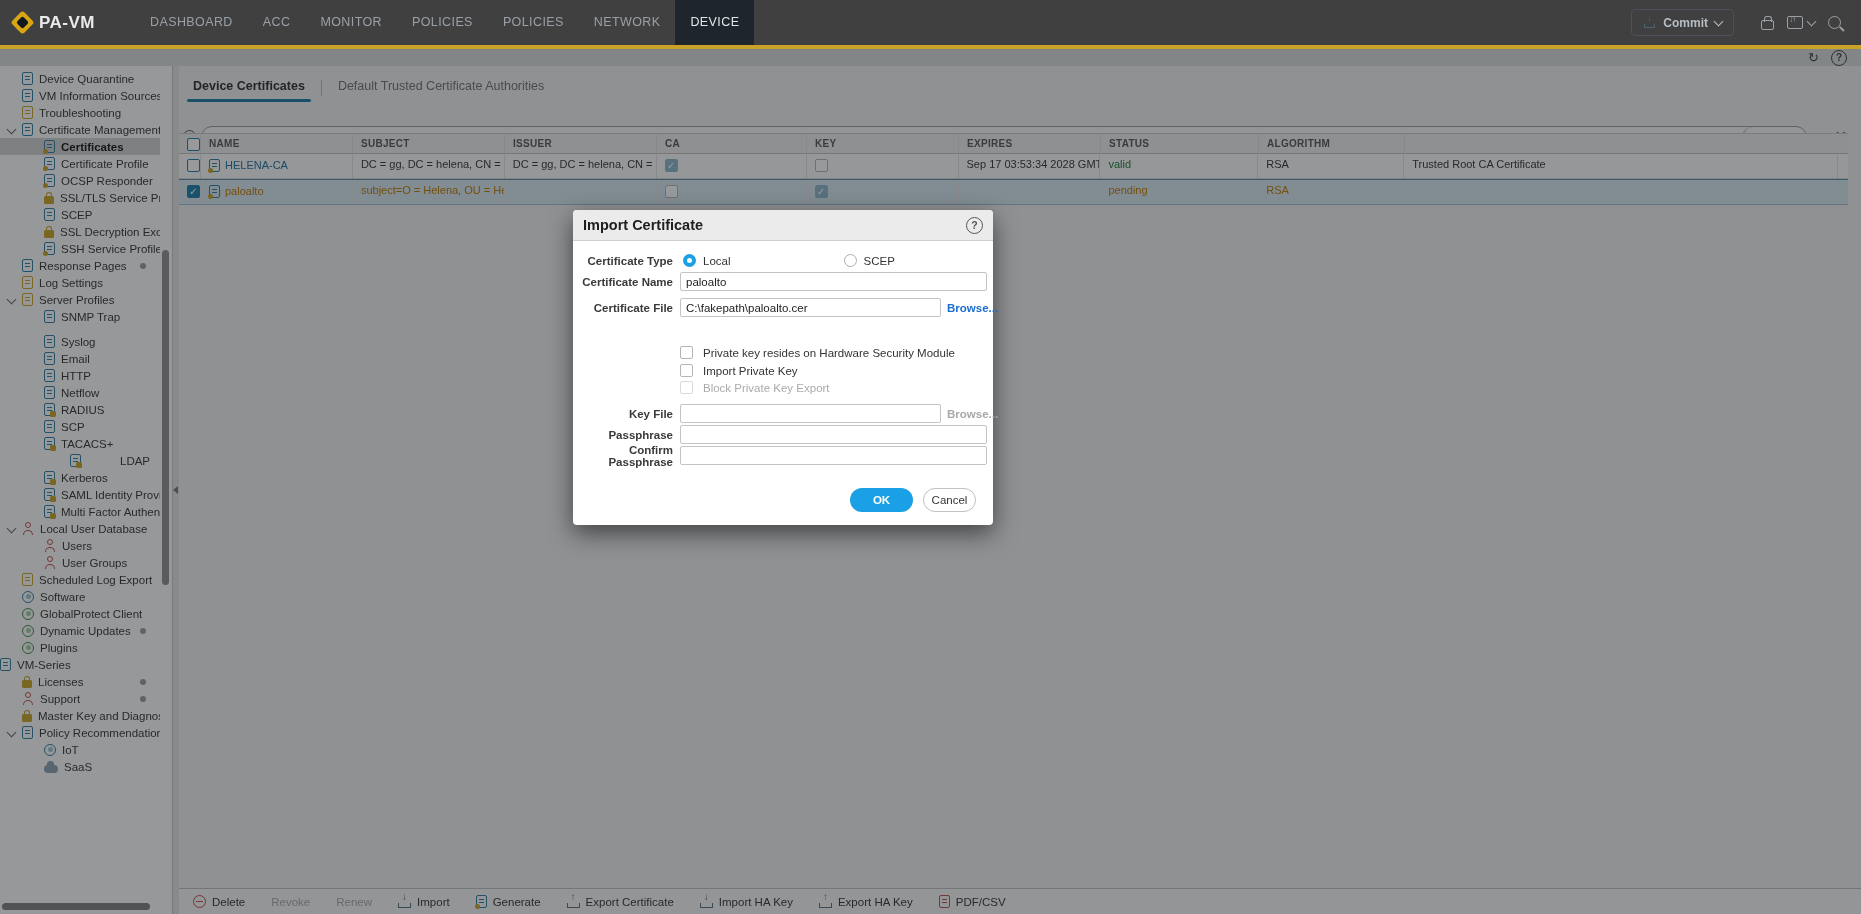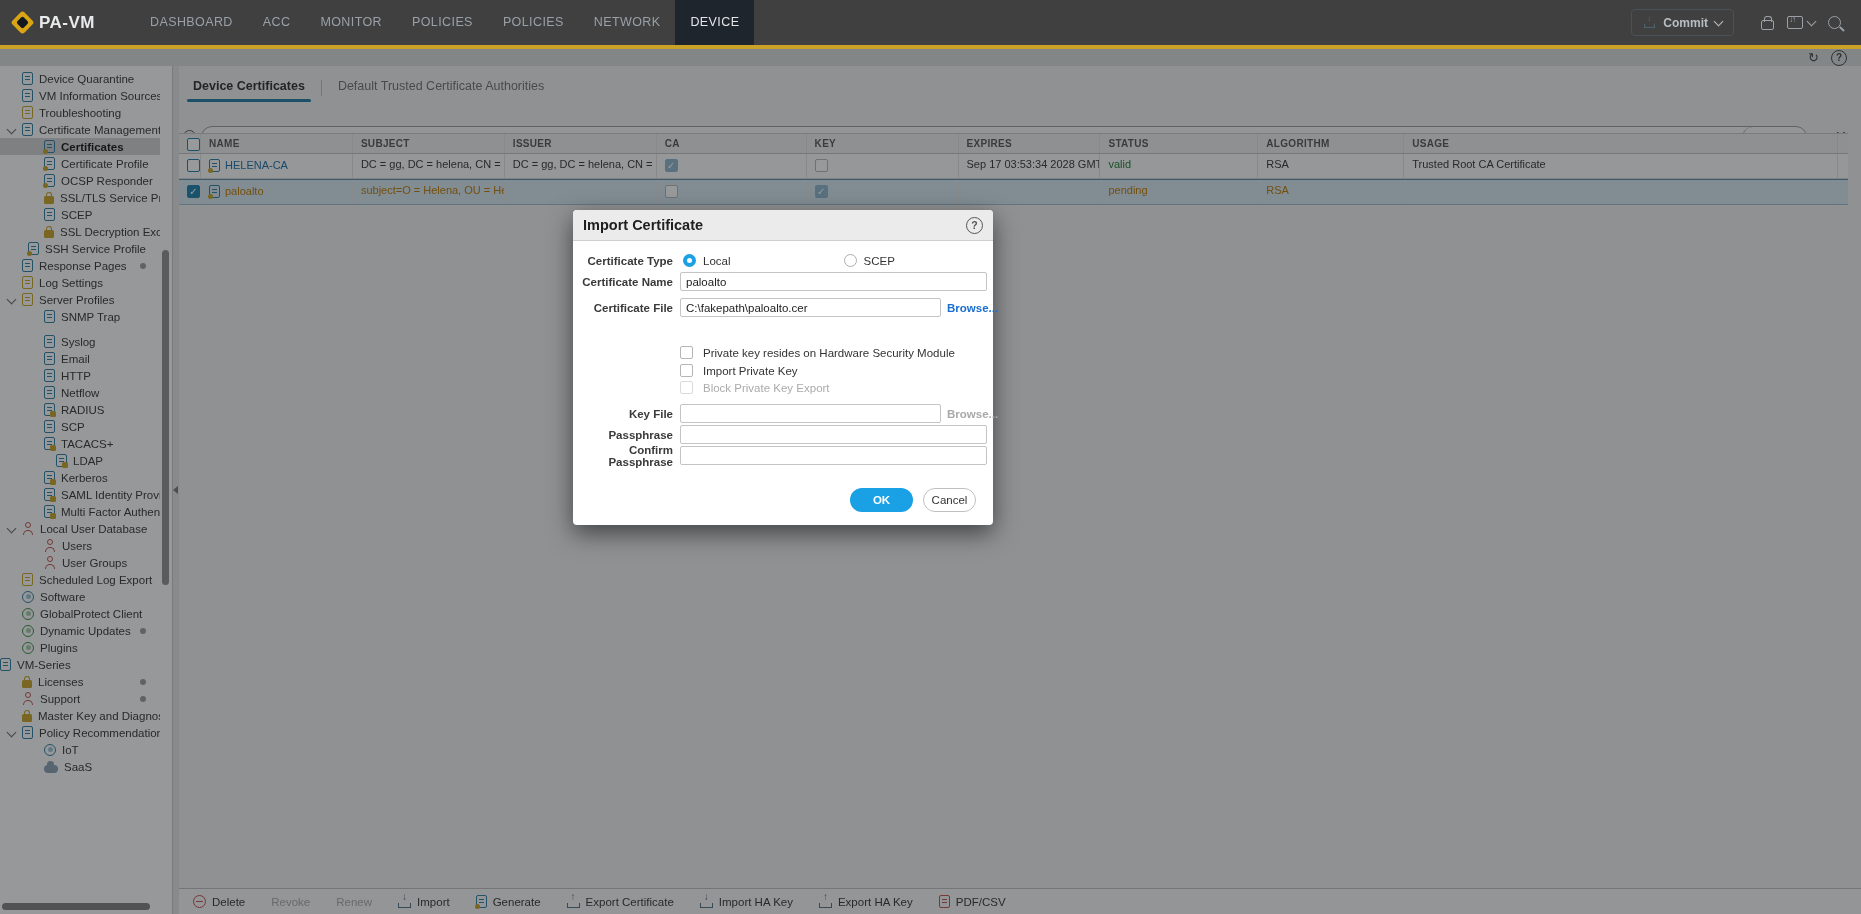--- a/index.html
+++ b/index.html
@@ -228,21 +228,21 @@
         <span class="lbl">SSL/TLS Service Profile</span>
       </div>
       <div class="titem" style="padding-left: 44px;">
         <span class="ic i-doc" style="--c: #2A7DA5;"></span>
         <span class="lbl">SCEP</span>
       </div>
       <div class="titem" style="padding-left: 44px;">
         <span class="ic i-lock" style="--c: #C9A227;"></span>
         <span class="lbl">SSL Decryption Exclusio</span>
       </div>
-      <div class="titem" style="padding-left: 28px;">
+      <div class="titem" style="padding-left: 44px;">
         <span class="ic i-doc seal" style="--c: #2A7DA5;"></span>
         <span class="lbl">SSH Service Profile</span>
       </div>
       <div class="titem" style="padding-left: 22px;">
         <span class="ic i-doc" style="--c: #2A7DA5;"></span>
         <span class="lbl">Response Pages</span>
         <span class="tdot"></span>
       </div>
       <div class="titem" style="padding-left: 22px;">
         <span class="ic i-doc" style="--c: #C9A227;"></span>
@@ -278,21 +278,21 @@
         <span class="lbl">RADIUS</span>
       </div>
       <div class="titem" style="padding-left: 44px;">
         <span class="ic i-doc" style="--c: #2A7DA5;"></span>
         <span class="lbl">SCP</span>
       </div>
       <div class="titem" style="padding-left: 44px;">
         <span class="ic i-doc badge" style="--c: #2A7DA5;"></span>
         <span class="lbl">TACACS+</span>
       </div>
-      <div class="titem" style="padding-left: 56px;">
+      <div class="titem" style="padding-left: 70px; gap: 33px;">
         <span class="ic i-doc badge" style="--c: #2A7DA5;"></span>
         <span class="lbl">LDAP</span>
       </div>
       <div class="titem" style="padding-left: 44px;">
         <span class="ic i-doc badge" style="--c: #2A7DA5;"></span>
         <span class="lbl">Kerberos</span>
       </div>
       <div class="titem" style="padding-left: 44px;">
         <span class="ic i-doc badge" style="--c: #2A7DA5;"></span>
         <span class="lbl">SAML Identity Provider</span>
@@ -395,21 +395,20 @@
       <div class="trow head">
         <div class="tcell" style="width: 22px;"><span class="cb"></span></div>
         <div class="tcell" style="width: 152px;">NAME</div>
         <div class="tcell" style="width: 152px;">SUBJECT</div>
         <div class="tcell" style="width: 152px;">ISSUER</div>
         <div class="tcell" style="width: 150px;">CA</div>
         <div class="tcell" style="width: 152px;">KEY</div>
         <div class="tcell" style="width: 142px;">EXPIRES</div>
         <div class="tcell" style="width: 158px;">STATUS</div>
         <div class="tcell" style="width: 146px;">ALGORITHM</div>
-        <div class="tcell" style="width: 434px;">USAGE</div>
         <div class="tcell" style="width: 10px; border-right: none;"></div>
       </div>
       <div class="trow body">
         <div class="tcell" style="width: 22px;"><span class="cb"></span></div>
         <div class="tcell" style="width: 152px;"><span class="ic i-doc seal" style="--c: #2A7DA5; vertical-align: middle;"></span><span class="name-link">HELENA-CA</span></div>
         <div class="tcell pend-col" style="width: 152px;">DC = gg, DC = helena, CN = HEL...</div>
         <div class="tcell" style="width: 152px;">DC = gg, DC = helena, CN = HEL...</div>
         <div class="tcell" style="width: 150px;"><span class="cb checked lite">✓</span></div>
         <div class="tcell" style="width: 152px;"><span class="cb gray"></span></div>
         <div class="tcell" style="width: 142px;">Sep 17 03:53:34 2028 GMT</div>

